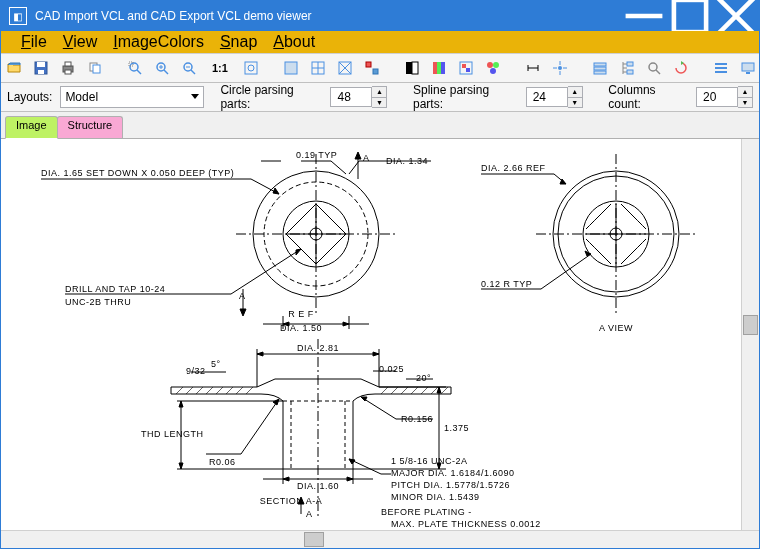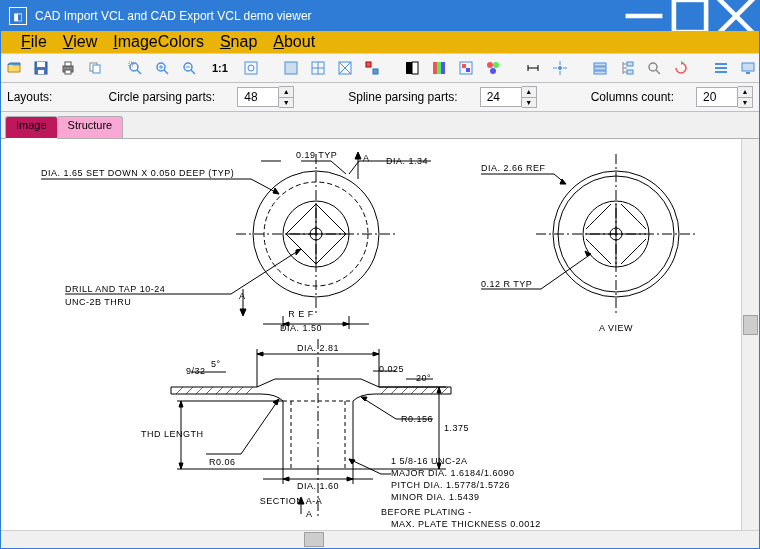--- a/index.html
+++ b/index.html
@@ -9,32 +9,32 @@
 .titlebar .title{flex:1}
 .winbtns{display:flex;height:100%}
 .winbtn{width:46px;height:100%;display:flex;align-items:center;justify-content:center;color:#fff;font-size:14px}
 .menubar{height:22px;background:#eab308;border-bottom:1px solid #d0d0d0;display:flex;align-items:center;padding:0 12px;font-size:16px}
 .menuitem{padding:2px 8px;cursor:default}
 .menuitem u{text-decoration:underline}
 .toolbar{height:28px;background:#f5f5f5;border-bottom:1px solid #c0c0c0;display:flex;align-items:center;padding:0 4px;gap:9px}
 .tbtn{width:22px;height:22px;display:flex;align-items:center;justify-content:center;border:1px solid transparent;border-radius:2px;cursor:default}
 .tbtn svg{width:16px;height:16px}
 .tsep{width:1px;height:20px;background:#c0c0c0;margin:0 2px}
-.paramsbar{height:28px;background:#f5f5f5;border-bottom:1px solid #c0c0c0;display:flex;align-items:center;padding:0 6px;font-size:12px;gap:22px}
+.paramsbar{height:28px;background:#f5f5f5;border-bottom:1px solid #c0c0c0;display:flex;align-items:center;padding:0 6px;font-size:12px;gap:8px}
 .combo{height:20px;border:1px solid #abadb3;background:#fff;padding:0 18px 0 4px;font-size:12px;position:relative;min-width:120px;display:flex;align-items:center}
 .combo::after{content:"";position:absolute;right:4px;top:7px;border-left:4px solid transparent;border-right:4px solid transparent;border-top:5px solid #000}
 .numspin{display:flex;align-items:center}
 .numspin input{width:28px;height:18px;border:1px solid #abadb3;padding:0 6px;font-size:12px;text-align:left}
 .spinbtns{display:flex;flex-direction:column;height:20px;width:14px;border:1px solid #abadb3;border-left:none}
 .spinbtn{flex:1;display:flex;align-items:center;justify-content:center;background:#f0f0f0;font-size:7px;line-height:1}
 .spinbtn:first-child{border-bottom:1px solid #abadb3}
 .content{flex:1;display:flex;flex-direction:column;background:#fff;overflow:hidden}
 .tabstrip{height:22px;display:flex;border-bottom:1px solid #b0b0b0;background:#f0f0f0;padding-top:4px;padding-left:4px}
 .tab{padding:2px 10px;border:1px solid #b0b0b0;border-bottom:none;background:#f9a8d4;margin-right:-1px;border-radius:3px 3px 0 0;font-size:11px;position:relative}
-.tab.active{background:#be185d;z-index:2;border-bottom:1px solid #fff;margin-bottom:-1px}
+.tab.active{background:#bef264;z-index:2;border-bottom:1px solid #fff;margin-bottom:-1px}
 .canvasarea{flex:1;display:flex;overflow:hidden;position:relative}
 .canvas{flex:1;background:#fff;position:relative;overflow:hidden}
 .canvas svg{position:absolute;top:0;left:0}
 .vscroll{width:17px;background:#f0f0f0;border-left:1px solid #d0d0d0;position:relative}
 .vscroll .thumb{position:absolute;left:1px;right:1px;top:45%;height:18px;background:#cdcdcd;border:1px solid #a0a0a0}
 .hscroll{height:17px;background:#f0f0f0;border-top:1px solid #d0d0d0;display:flex;align-items:center;position:relative}
 .hscroll .thumb{position:absolute;top:1px;bottom:1px;left:40%;width:18px;background:#cdcdcd;border:1px solid #a0a0a0}
 .statusbar{height:22px;background:#f0f0f0;border-top:1px solid #c0c0c0;display:flex;align-items:stretch;font-size:11px}
 .statuscell{border-right:1px solid #c0c0c0;padding:0 6px;display:flex;align-items:center}
 .flexspacer{flex:1}
@@ -244,20 +244,23 @@
     <div class="tbtn">
         <svg viewBox="0 0 16 16">
           <rect x="2" y="3" width="12" height="8" fill="#cde" stroke="#4a90e2"></rect>
           <line x1="6" y1="13" x2="10" y2="13" stroke="#4a90e2" stroke-width="2"></line>
         </svg>
       </div>
   </div>
 
   <div class="paramsbar">
     <span>Layouts:</span>
+    <div class="combo">
+        <span>Model</span>
+      </div>
     <div class="flexspacer"></div>
     <span>Circle parsing parts:</span>
     <div class="numspin">
       <input value="48" style="">
       <div class="spinbtns">
           <div class="spinbtn">▲</div>
           <div class="spinbtn">▼</div>
         </div>
     </div>
     <span style="width:10px"></span>

